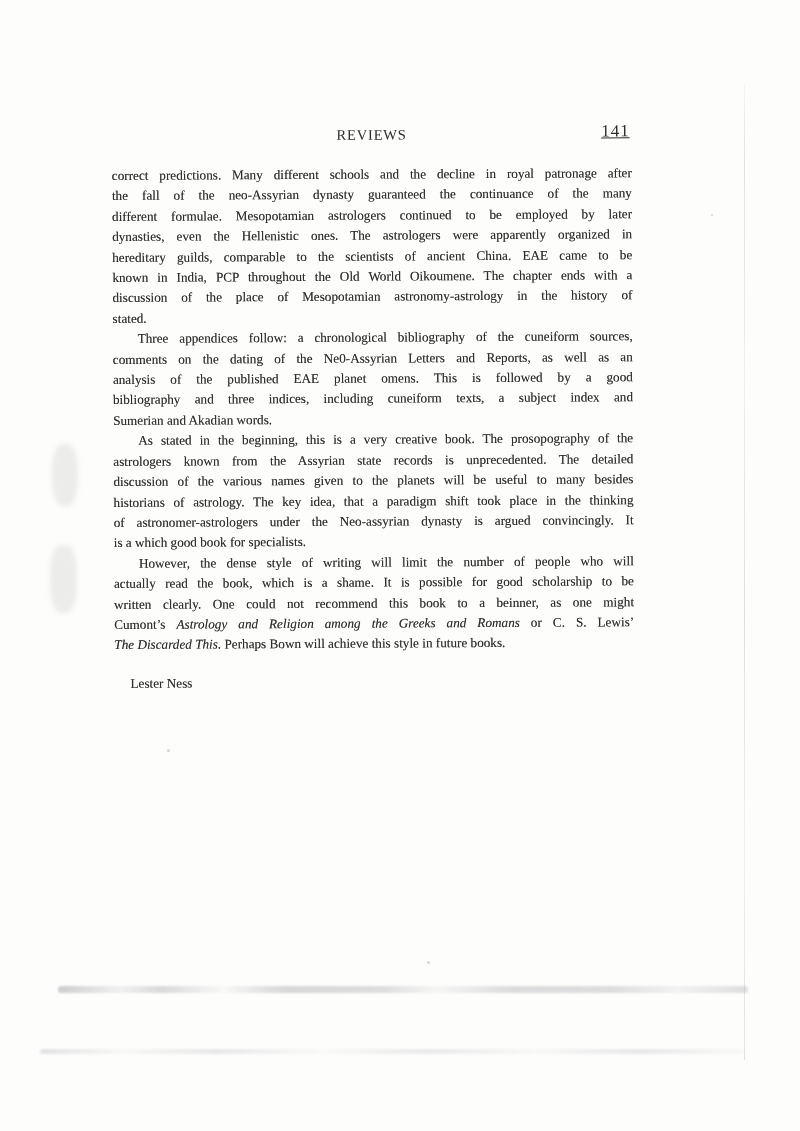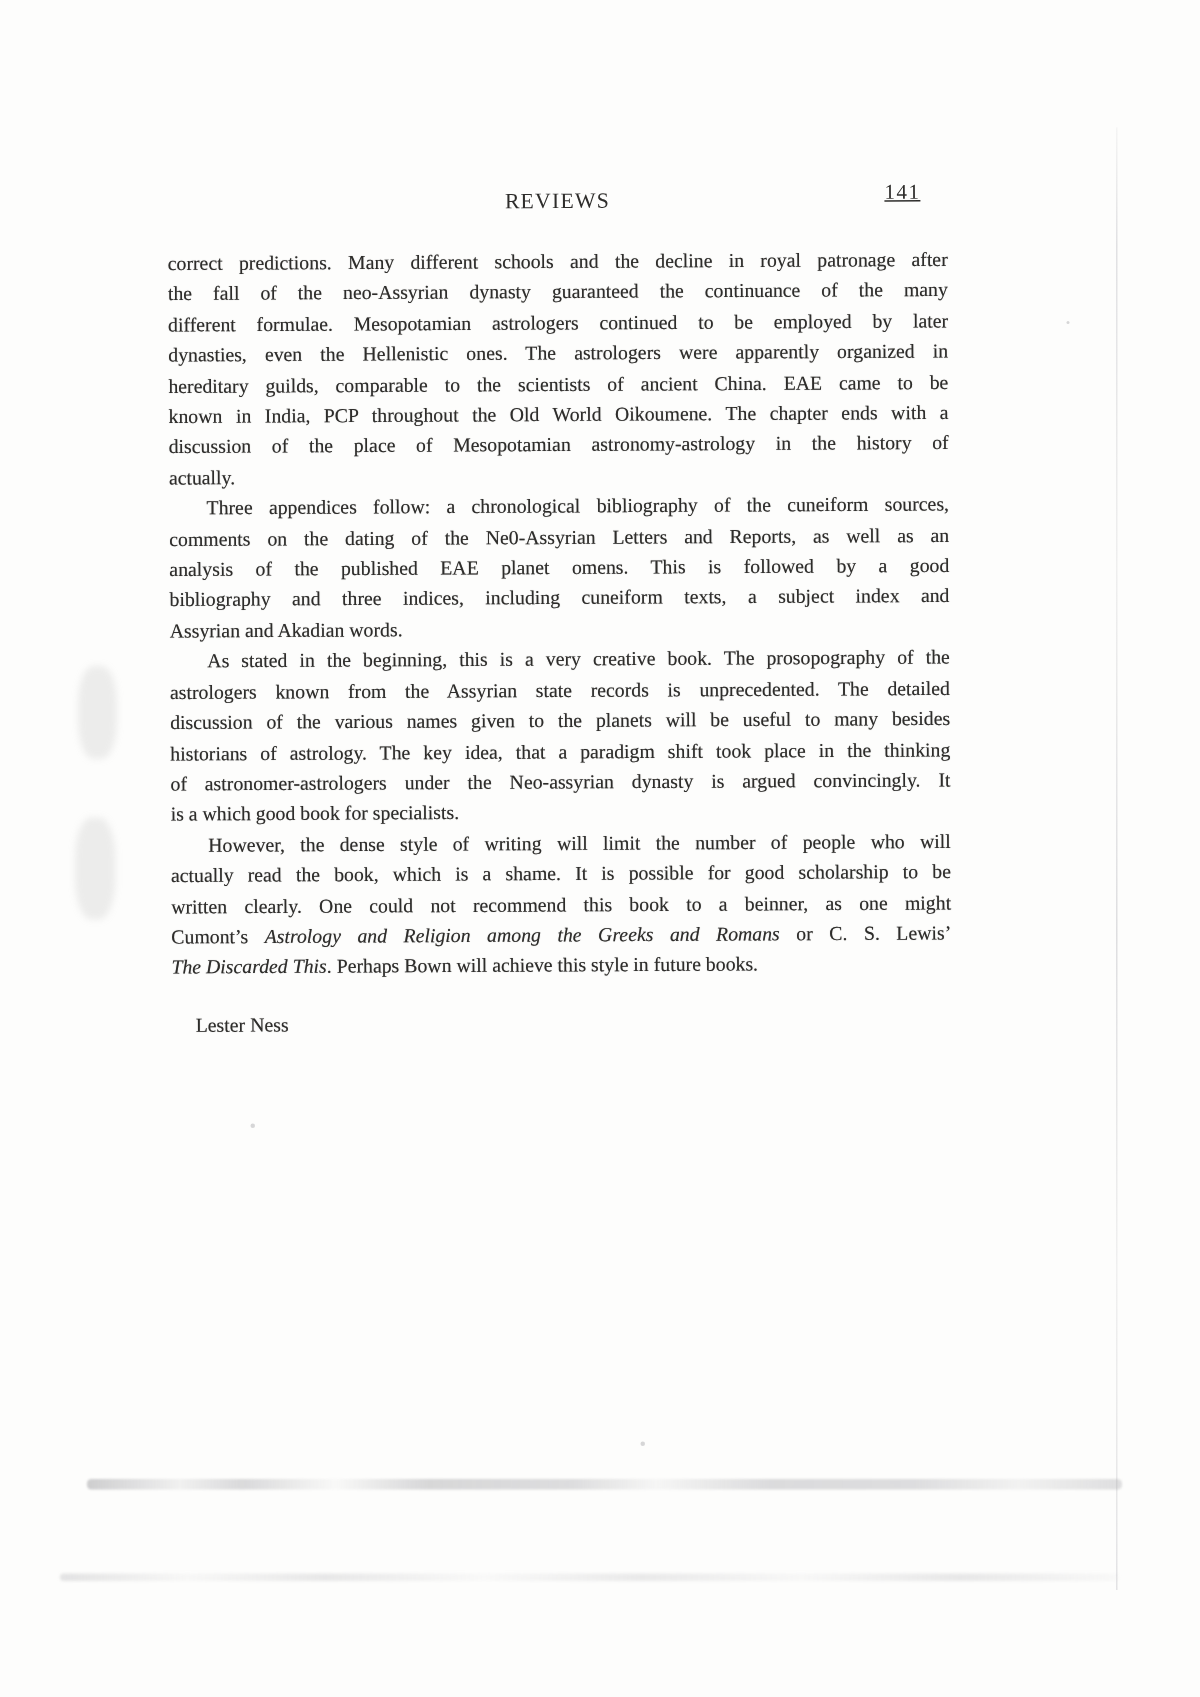--- a/index.html
+++ b/index.html
@@ -35,22 +35,22 @@
   }
   .running-head {
     display: block;
     text-align: center;
     font-size: 14.5px;
     letter-spacing: 0.8px;
     color: var(--ink);
   }
   .page-number {
     position: absolute;
-    right: 18px; top: -4px;
-    font-size: 14px;
+    right: 2px; top: -4px;
+    font-size: 17px;
     letter-spacing: 1px;
     color: var(--ink);
     text-decoration: underline;
   }
   .body-text {
     position: absolute;
     left: 0; top: 166px;
     width: 520px;
     font-size: 13.2px;
     line-height: 20.4px;
@@ -146,28 +146,28 @@
 
     <div class="body-text">
         <div class="paragraph">
           <div class="line"><span>correct predictions. Many different schools and the decline in royal patronage after</span></div>
           <div class="line"><span>the fall of the neo-Assyrian dynasty guaranteed the continuance of the many</span></div>
           <div class="line"><span>different formulae. Mesopotamian astrologers continued to be employed by later</span></div>
           <div class="line"><span>dynasties, even the Hellenistic ones. The astrologers were apparently organized in</span></div>
           <div class="line"><span>hereditary guilds, comparable to the scientists of ancient China. EAE came to be</span></div>
           <div class="line"><span>known in India, PCP throughout the Old World Oikoumene. The chapter ends with a</span></div>
           <div class="line"><span>discussion of the place of Mesopotamian astronomy-astrology in the history of</span></div>
-          <div class="line last"><span>actually.</span></div>
+          <div class="line last"><span>stated.</span></div>
         </div>
         <div class="paragraph">
           <div class="line indent"><span>Three appendices follow: a chronological bibliography of the cuneiform sources,</span></div>
           <div class="line"><span>comments on the dating of the Ne0-Assyrian Letters and Reports, as well as an</span></div>
           <div class="line"><span>analysis of the published EAE planet omens. This is followed by a good</span></div>
           <div class="line"><span>bibliography and three indices, including cuneiform texts, a subject index and</span></div>
-          <div class="line last"><span>Assyrian and Akadian words.</span></div>
+          <div class="line last"><span>Sumerian and Akadian words.</span></div>
         </div>
         <div class="paragraph">
           <div class="line indent"><span>As stated in the beginning, this is a very creative book. The prosopography of the</span></div>
           <div class="line"><span>astrologers known from the Assyrian state records is unprecedented. The detailed</span></div>
           <div class="line"><span>discussion of the various names given to the planets will be useful to many besides</span></div>
           <div class="line"><span>historians of astrology. The key idea, that a paradigm shift took place in the thinking</span></div>
           <div class="line"><span>of astronomer-astrologers under the Neo-assyrian dynasty is argued convincingly. It</span></div>
           <div class="line last"><span>is a which good book for specialists.</span></div>
         </div>
         <div class="paragraph">

